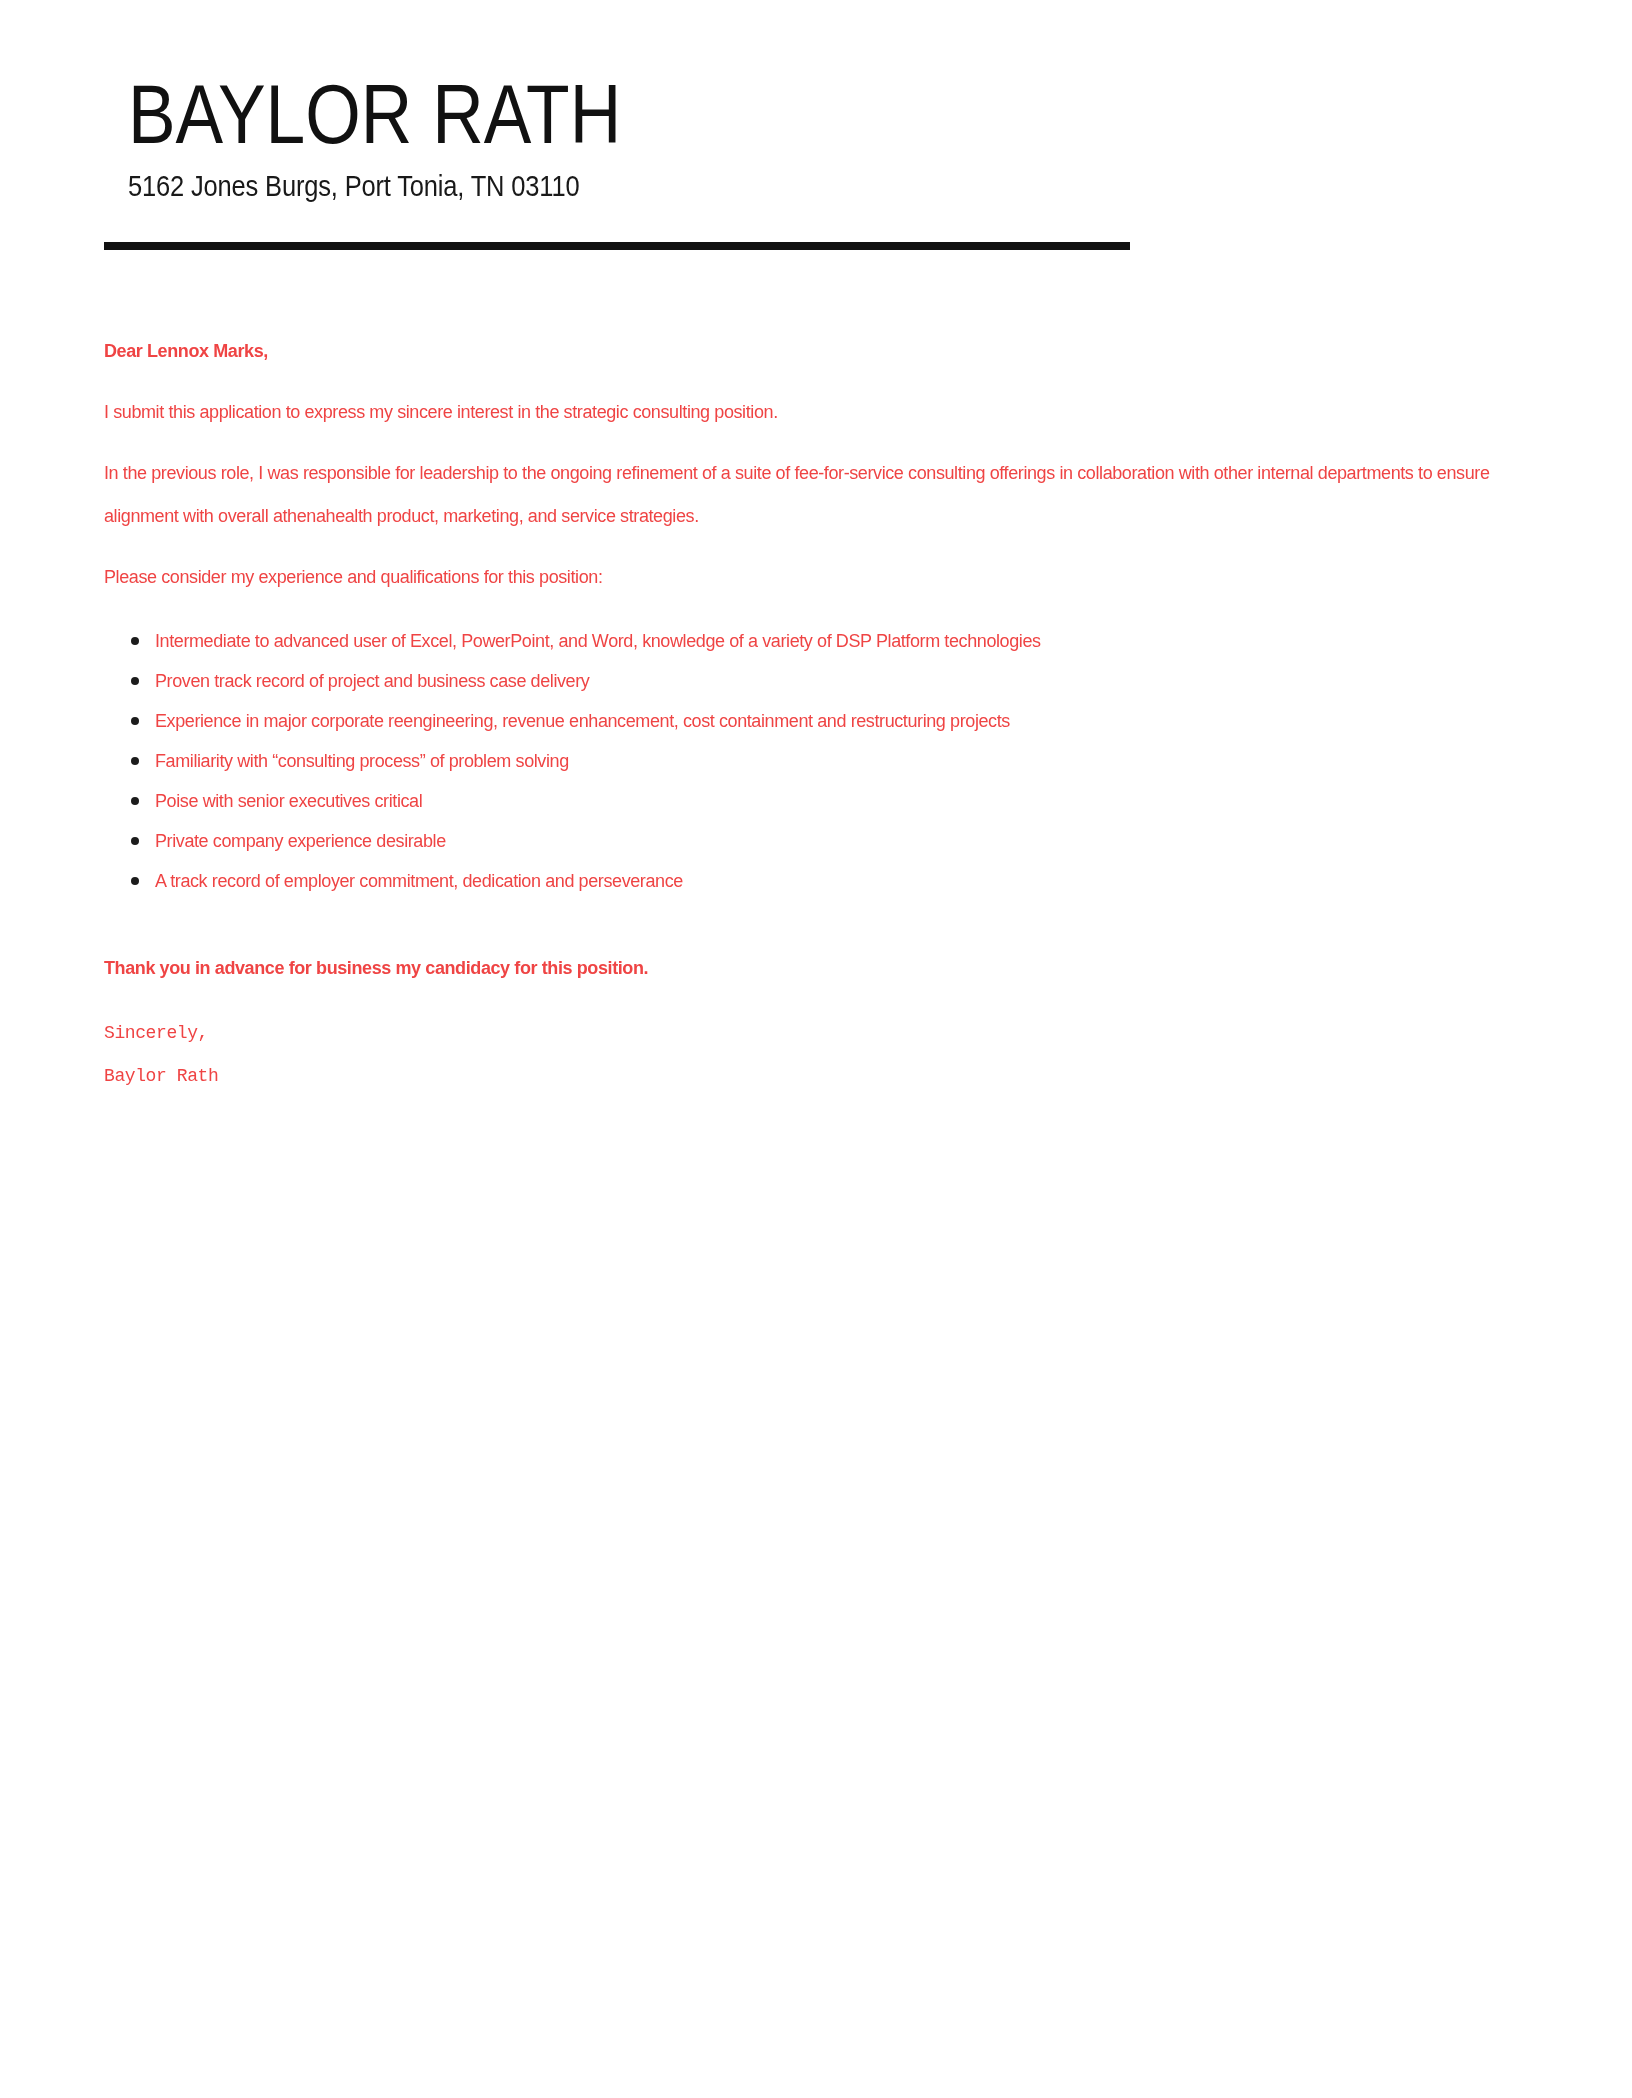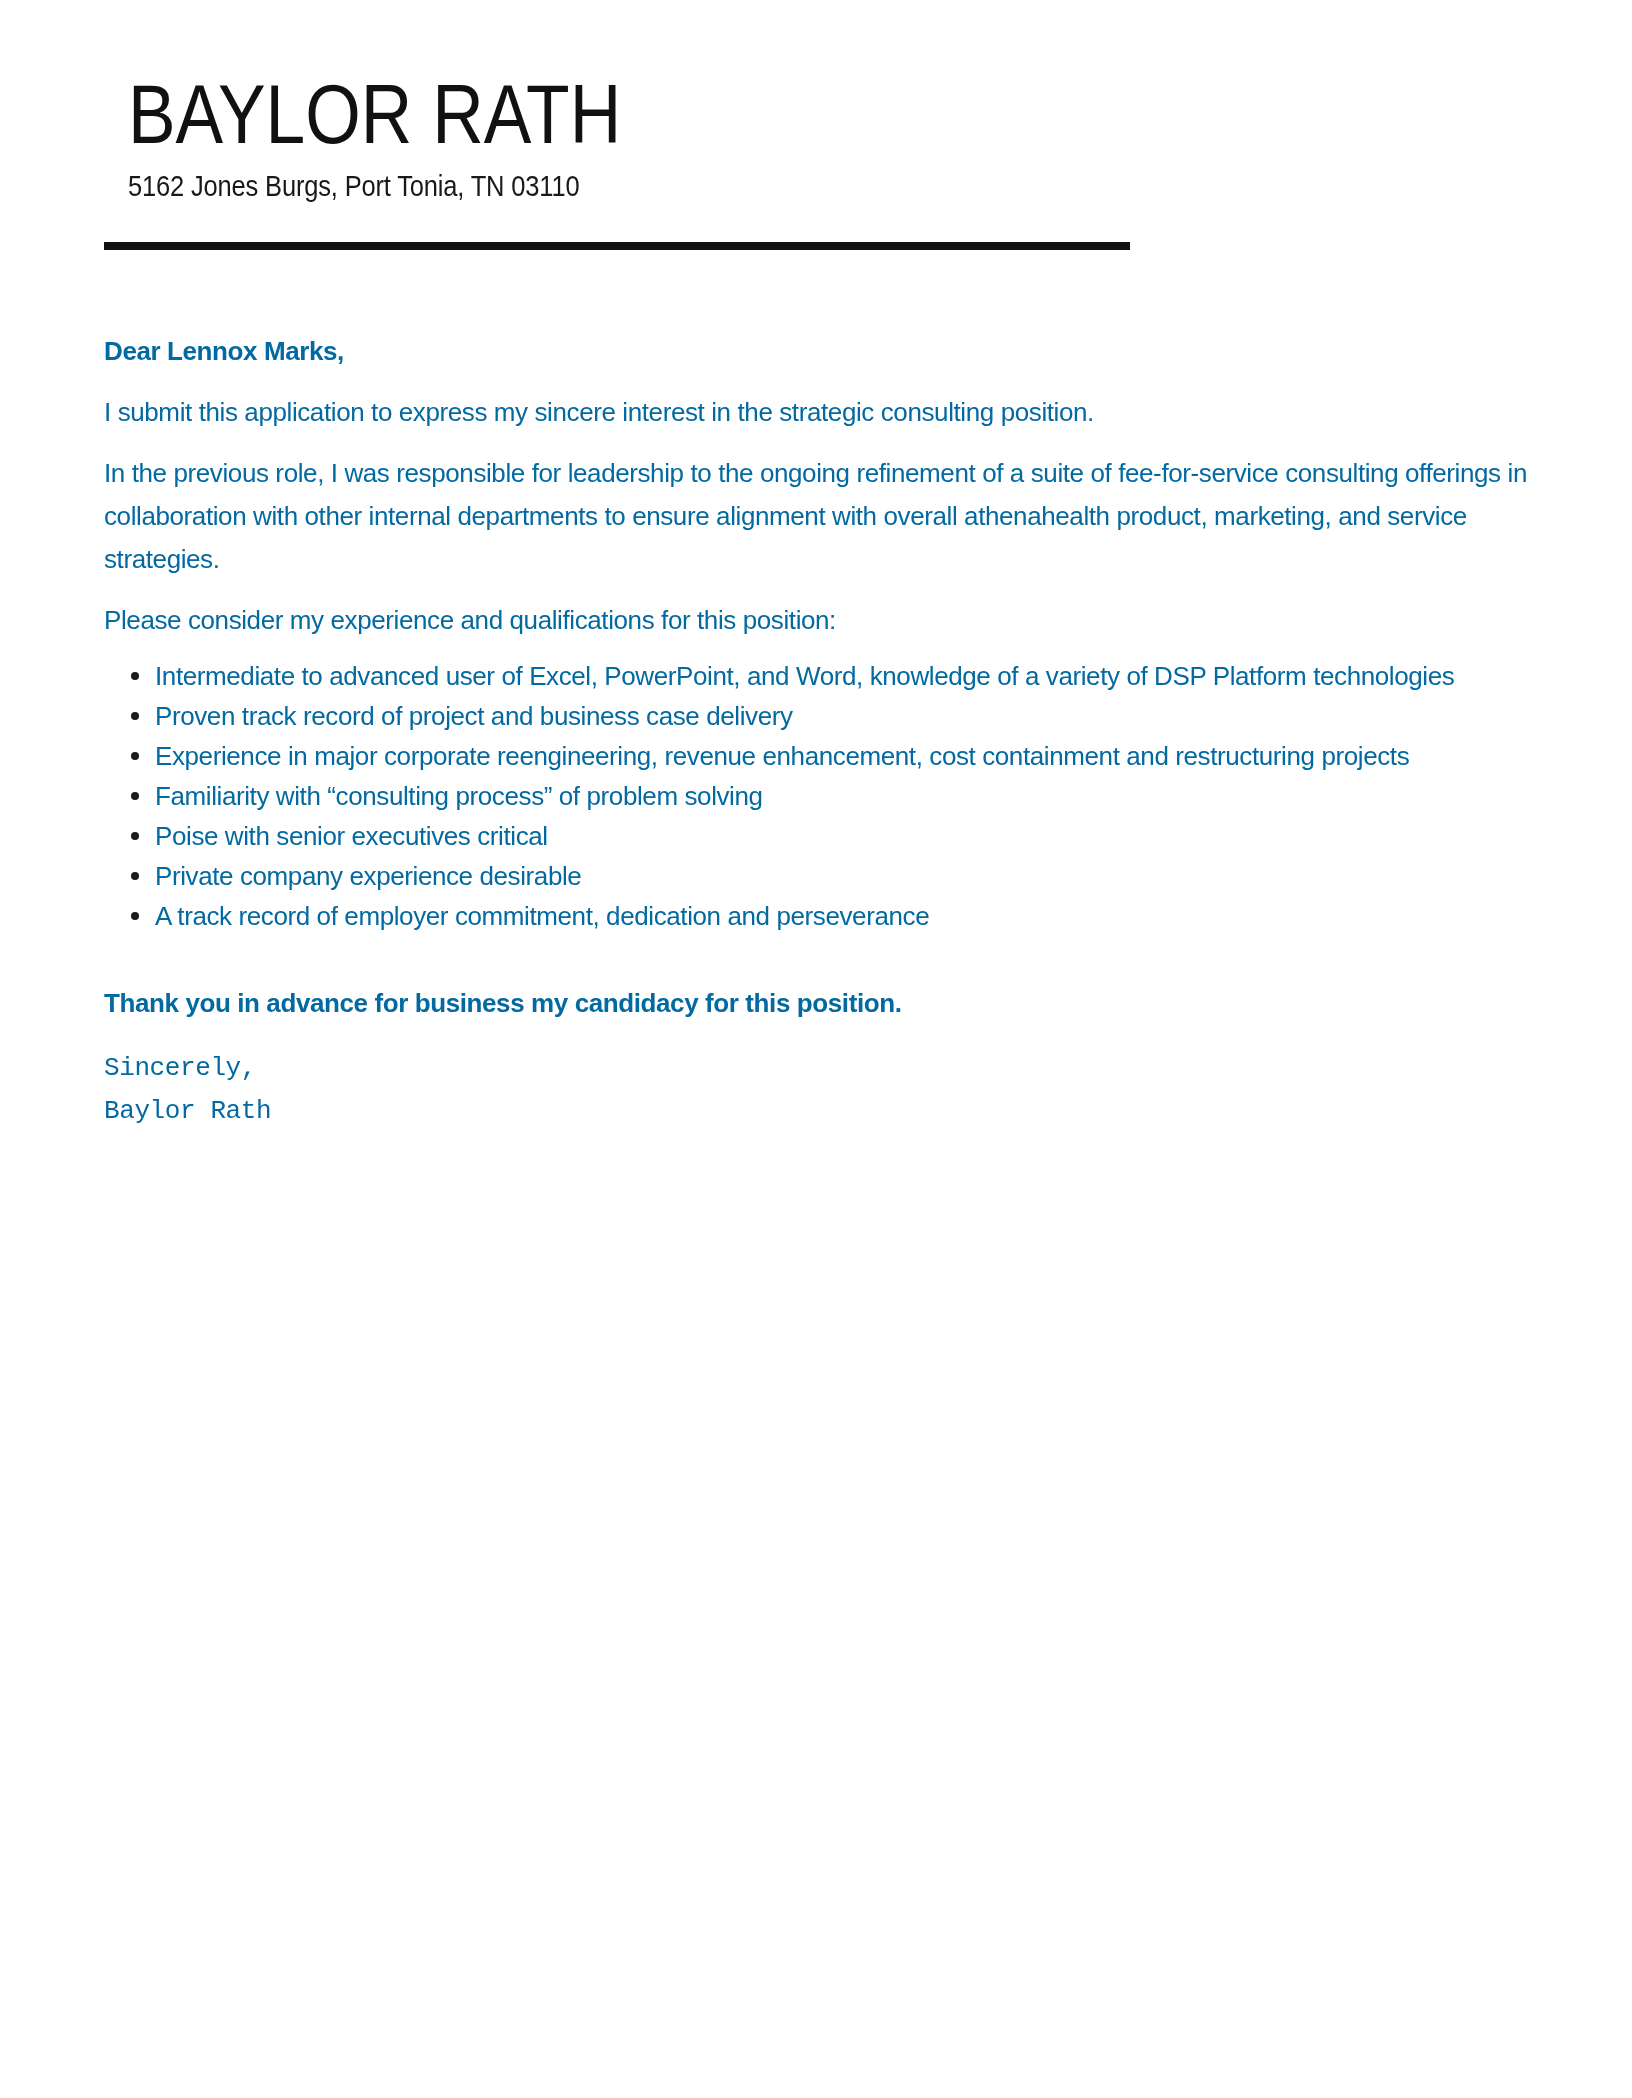--- a/index.html
+++ b/index.html
@@ -44,35 +44,35 @@
     letter-spacing: -0.2px;
   }
   .header-divider {
     margin-top: 38px;
     width: 1026px;
     height: 8px;
     background: #111111;
   }
   
   .letter-body {
-    font-size: 26px;
+    font-size: 18px;
     line-height: 43px;
     letter-spacing: -0.4px;
-    color: #0369a1;
+    color: #ef4444;
   }
   .salutation {
     margin: 80px 0 0 0;
     font-weight: 700;
   }
   .para {
     margin: 18px 0 0 0;
   }
   .qualifications-list {
     list-style: none;
-    margin: 14px 0 0 0;
+    margin: 22px 0 0 0;
     padding: 0;
   }
   .qualification-item {
     position: relative;
     padding-left: 51px;
     line-height: 40px;
     margin: 0;
   }
   .qualification-item .bullet-dot {
     position: absolute;

